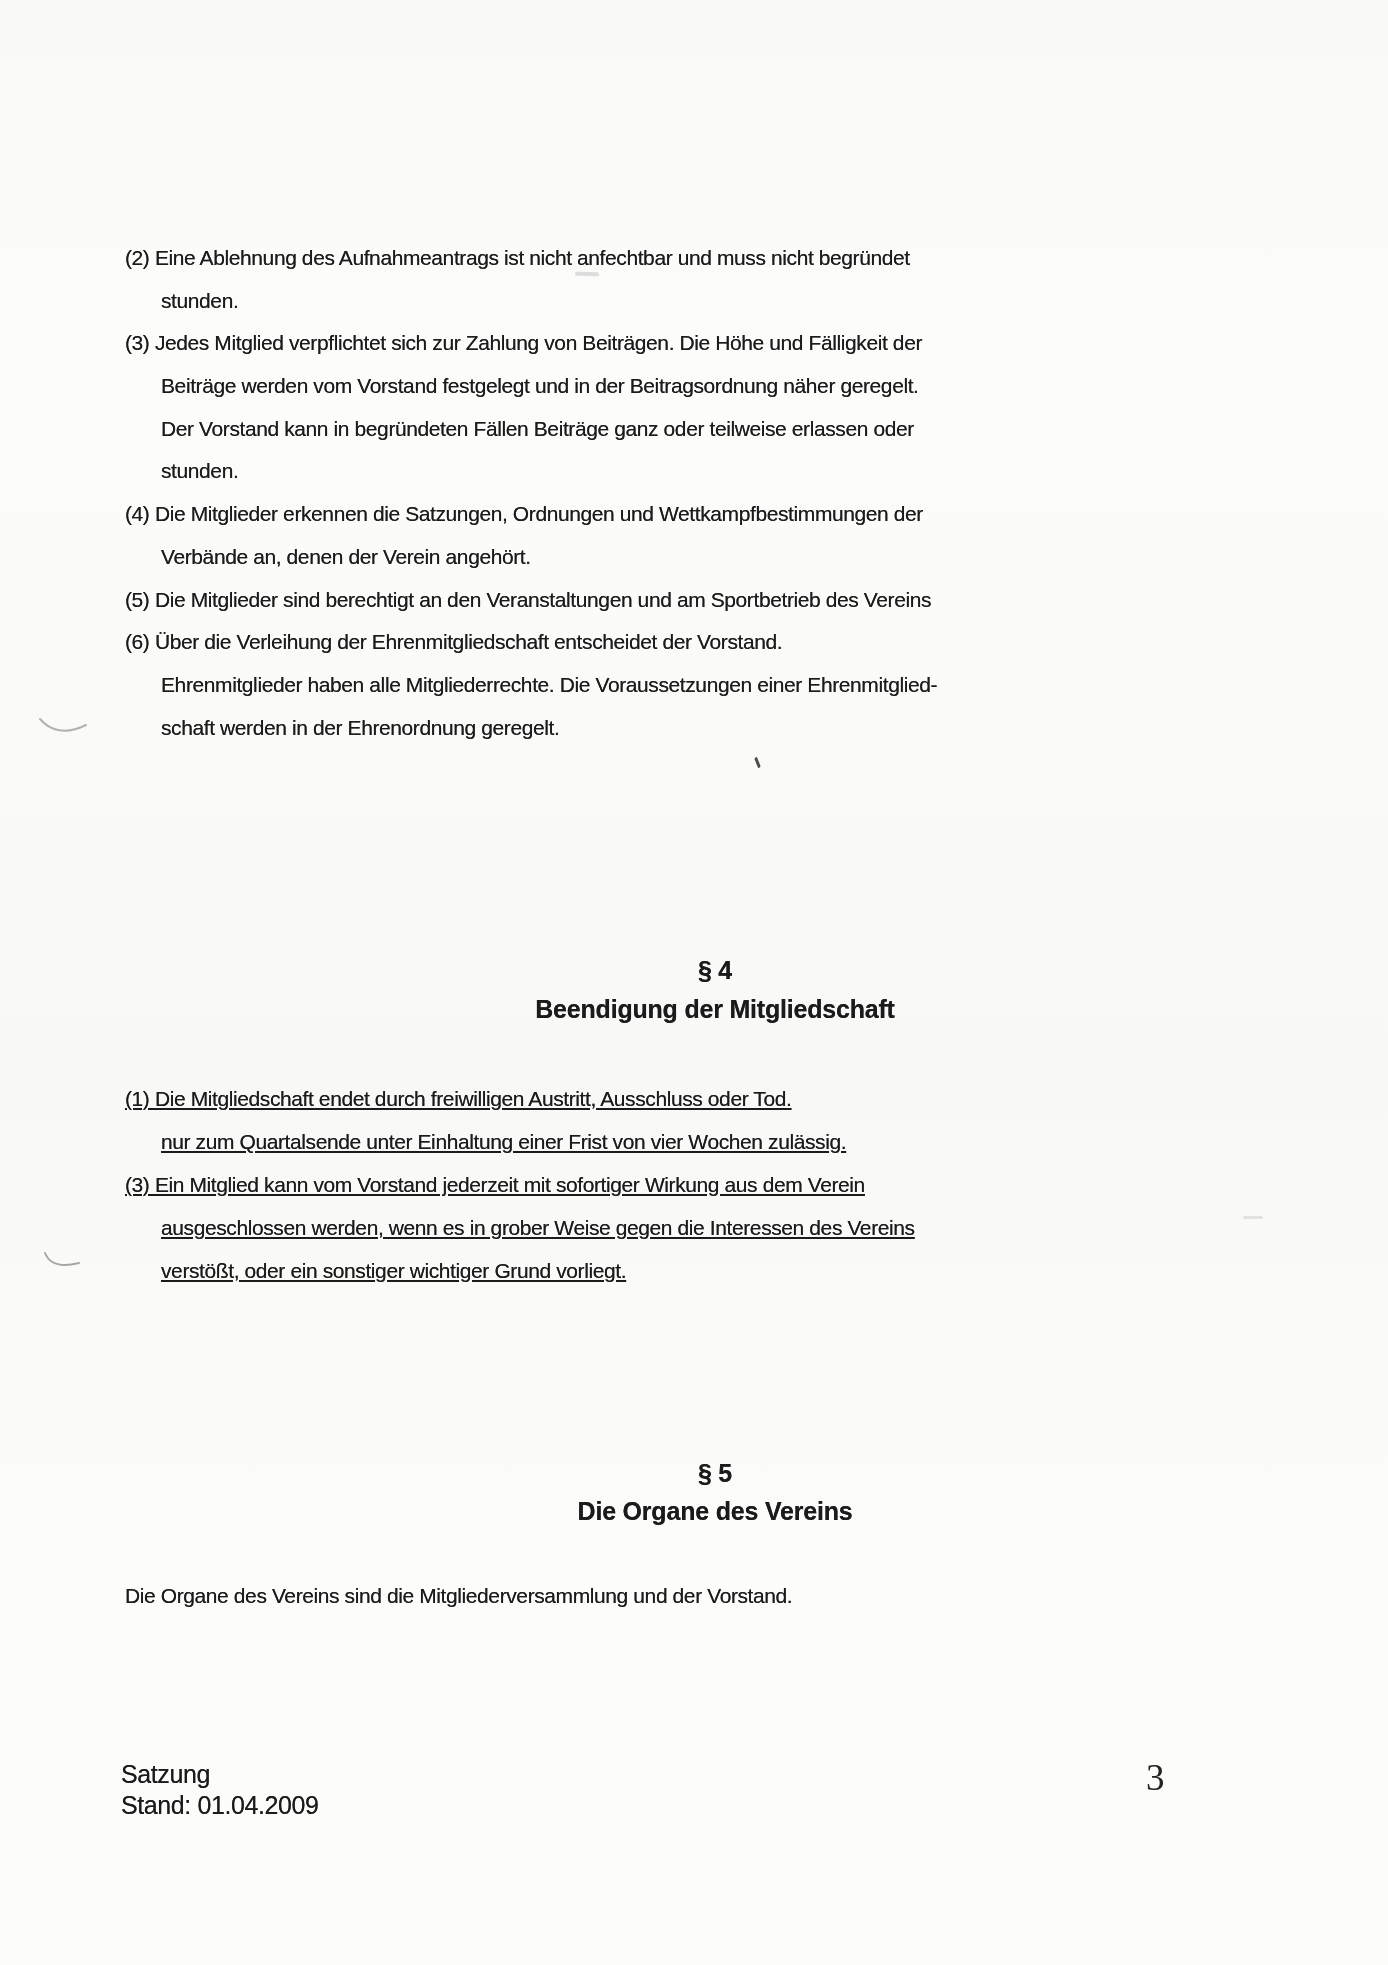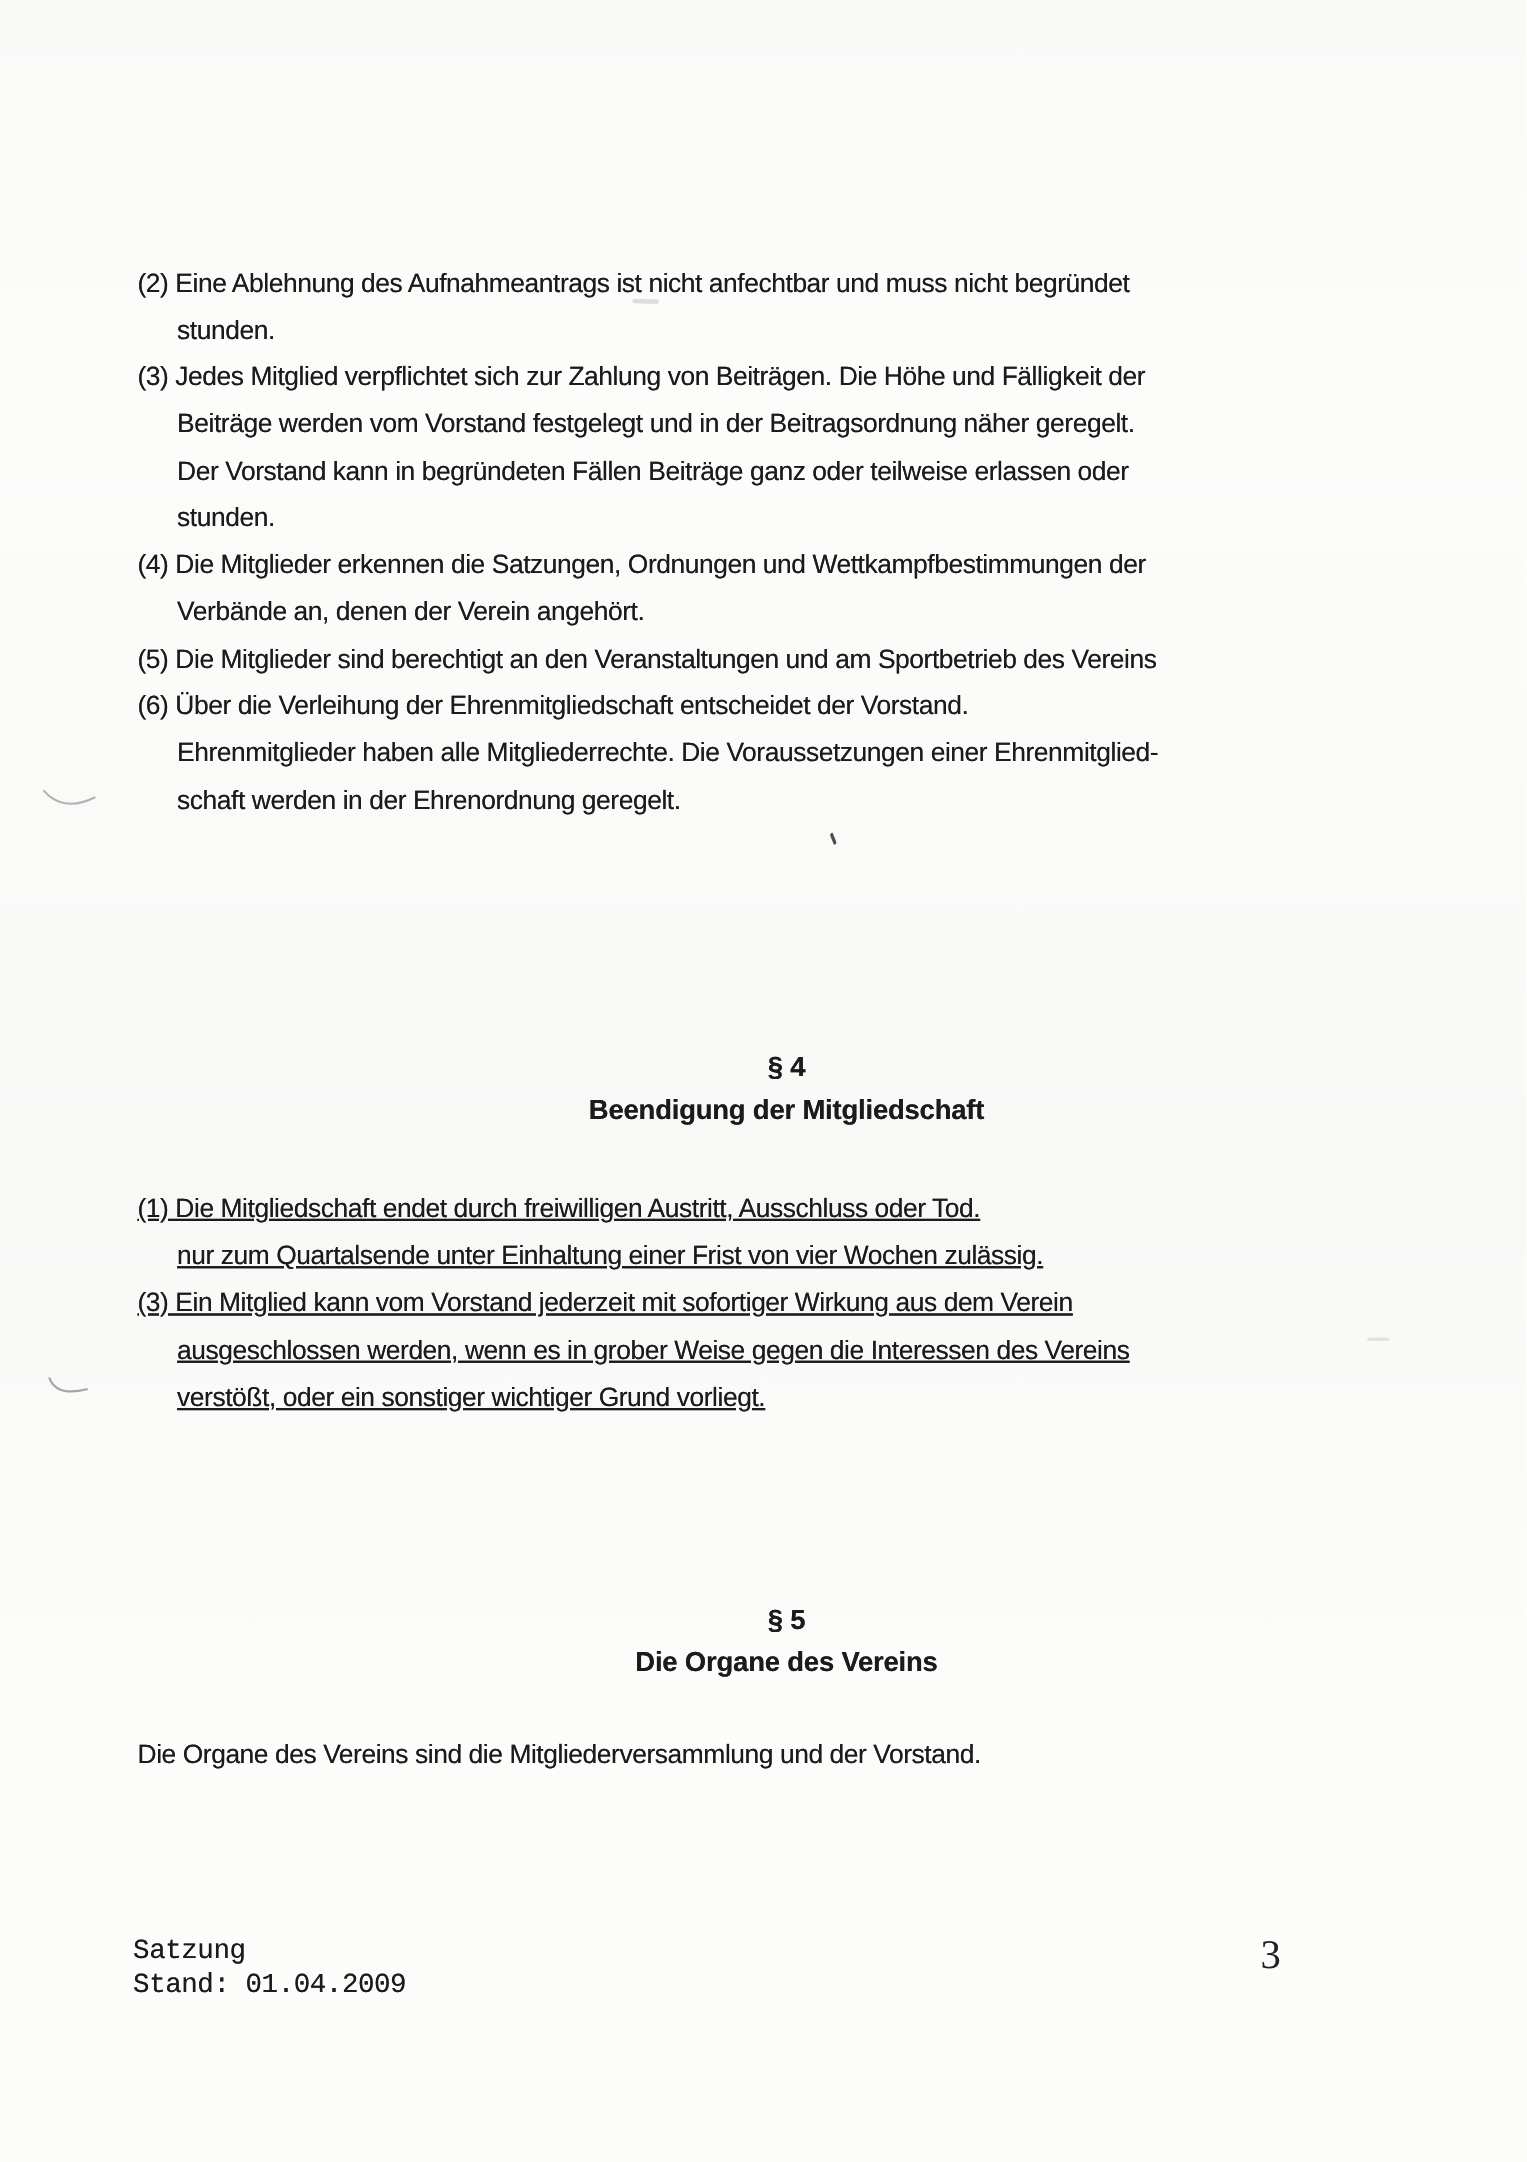--- a/index.html
+++ b/index.html
@@ -22,21 +22,21 @@
     position: absolute;
     inset: 0;
     background:
       linear-gradient(180deg, rgba(0,0,0,0.012) 0%, rgba(0,0,0,0) 18%, rgba(0,0,0,0.015) 55%, rgba(0,0,0,0) 80%);
     pointer-events: none;
   }
   .textblock {
     position: absolute;
     left: 125px;
     width: 1075px;
-    font-size: 24px;
+    font-size: 21px;
     letter-spacing: -0.4px;
     text-shadow: 0 0 0.5px rgba(20,20,20,0.75);
   }
   .line {
     height: 42.7px;
     line-height: 42.7px;
     white-space: nowrap;
   }
   .line.cont { padding-left: 36px; }
 
@@ -63,21 +63,21 @@
   #para-s5 { top: 1575px; }
 
   .footer {
     position: absolute;
     left: 121px;
     top: 1759px;
     font-size: 25px;
     letter-spacing: -0.4px;
     text-shadow: 0 0 0.5px rgba(20,20,20,0.75);
   }
-  .footer .f-line { height: 30.5px; line-height: 30.5px; white-space: nowrap; font-family: Liberation Mono, monospace; }
+  .footer .f-line { height: 30.5px; line-height: 30.5px; white-space: nowrap; }
 
   .page-number {
     position: absolute;
     left: 1146px;
     top: 1758px;
     font-family: "Liberation Serif", serif;
     font-size: 37px;
     line-height: 40px;
     color: #222;
   }

